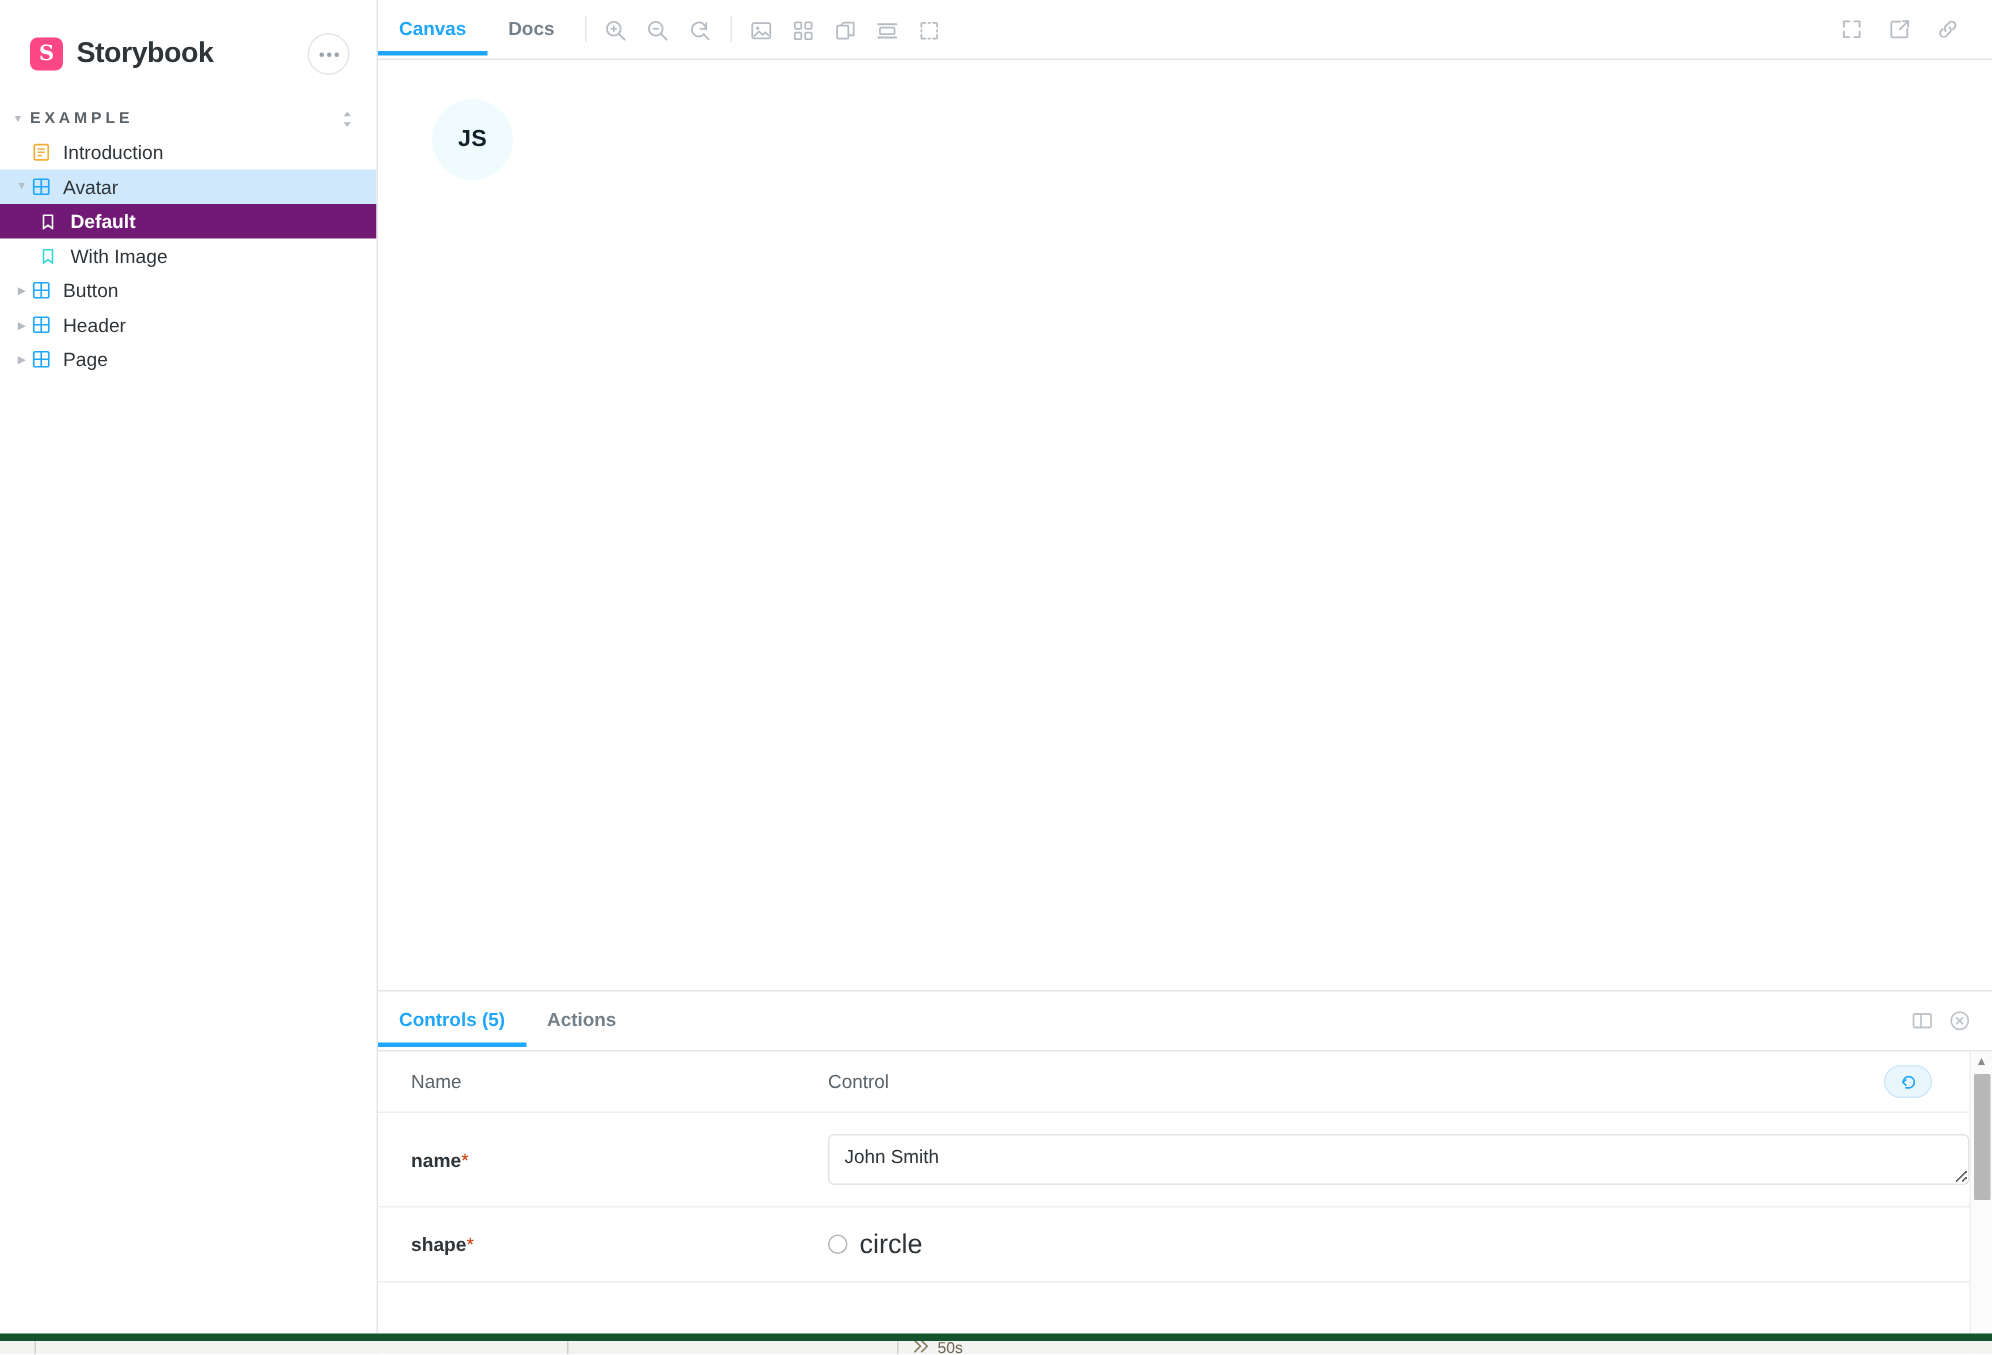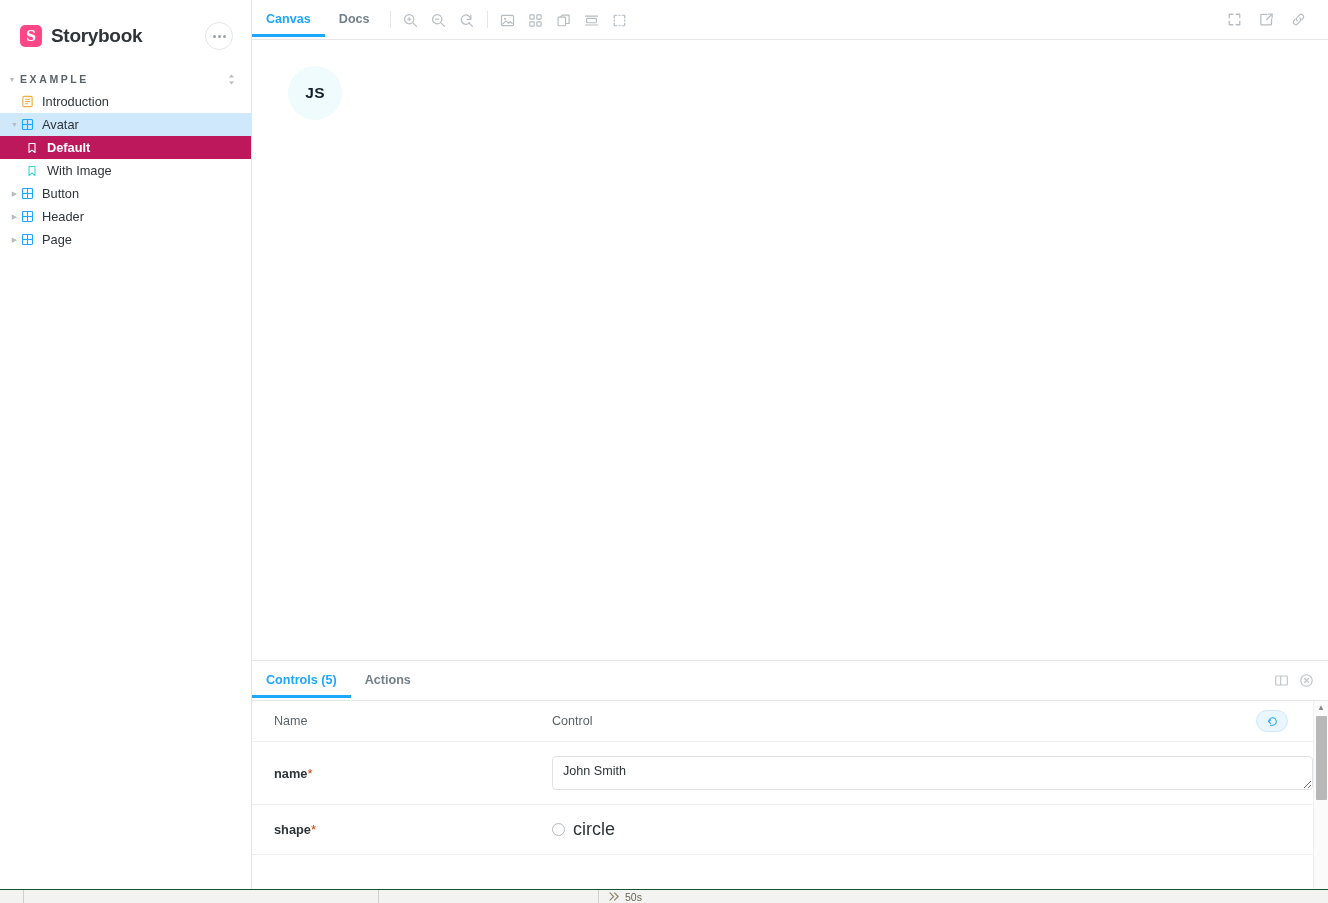--- a/index.html
+++ b/index.html
@@ -88,21 +88,21 @@
     padding-right: 8px; position: relative;
   }
   .node .caret {
     width: 13px; flex: 0 0 13px; display: flex;
     align-items: center; justify-content: center;
     color: #b6bcc2; font-size: 7px;
   }
   .node .nicon { flex: 0 0 14px; margin-right: 7px; display: flex; align-items:center; }
   .node.lvl1 { padding-left: 8px; }
   .node.lvl2 { padding-left: 26px; }
-  .node.selected { background: #be185d; color: #fff; font-weight: bold; }
+  .node.selected { background: #701a75; color: #fff; font-weight: bold; }
   .node.parent-active { background: #cfe8fb; }
   .node.selected .nicon svg * { stroke: #fff !important; fill: none !important; }
 
   
   .main { flex: 1; display: flex; flex-direction: column; min-width: 0; background: #fff; }
 
   .toolbar {
     height: 40px; min-height: 40px;
     border-bottom: 1px solid #e6e6e6;
     display: flex; align-items: stretch; padding: 0 10px 0 0;
@@ -203,21 +203,21 @@
   .ps-arrow { font-size: 8px; color: #8a8a8a; line-height: 13px; }
   .ps-track { flex: 1; width: 15px; position: relative; }
   .ps-thumb {
     position: absolute; top: 2px; left: 2px; width: 11px; height: 84px;
     background: #b8b8b8; border-radius: 1px;
   }
 
   
   .bottombar {
     position: absolute; left: 0; right: 0; bottom: 0; height: 14px;
-    background: #f3f3f1; border-top: 1px solid #14532d;
+    background: #f3f3f1; border-top: 5px solid #14532d;
     display: flex; align-items: center; overflow: hidden; z-index: 5;
   }
   .bb-cell { height: 14px; border-right: 1px solid #cfcfcc; }
   .bb-timer {
     display: flex; align-items: center; gap: 5px;
     font-size: 10.5px; color: #6b6552; padding-left: 10px;
     font-family: "Liberation Sans", sans-serif;
   }
 </style>
 </head>

